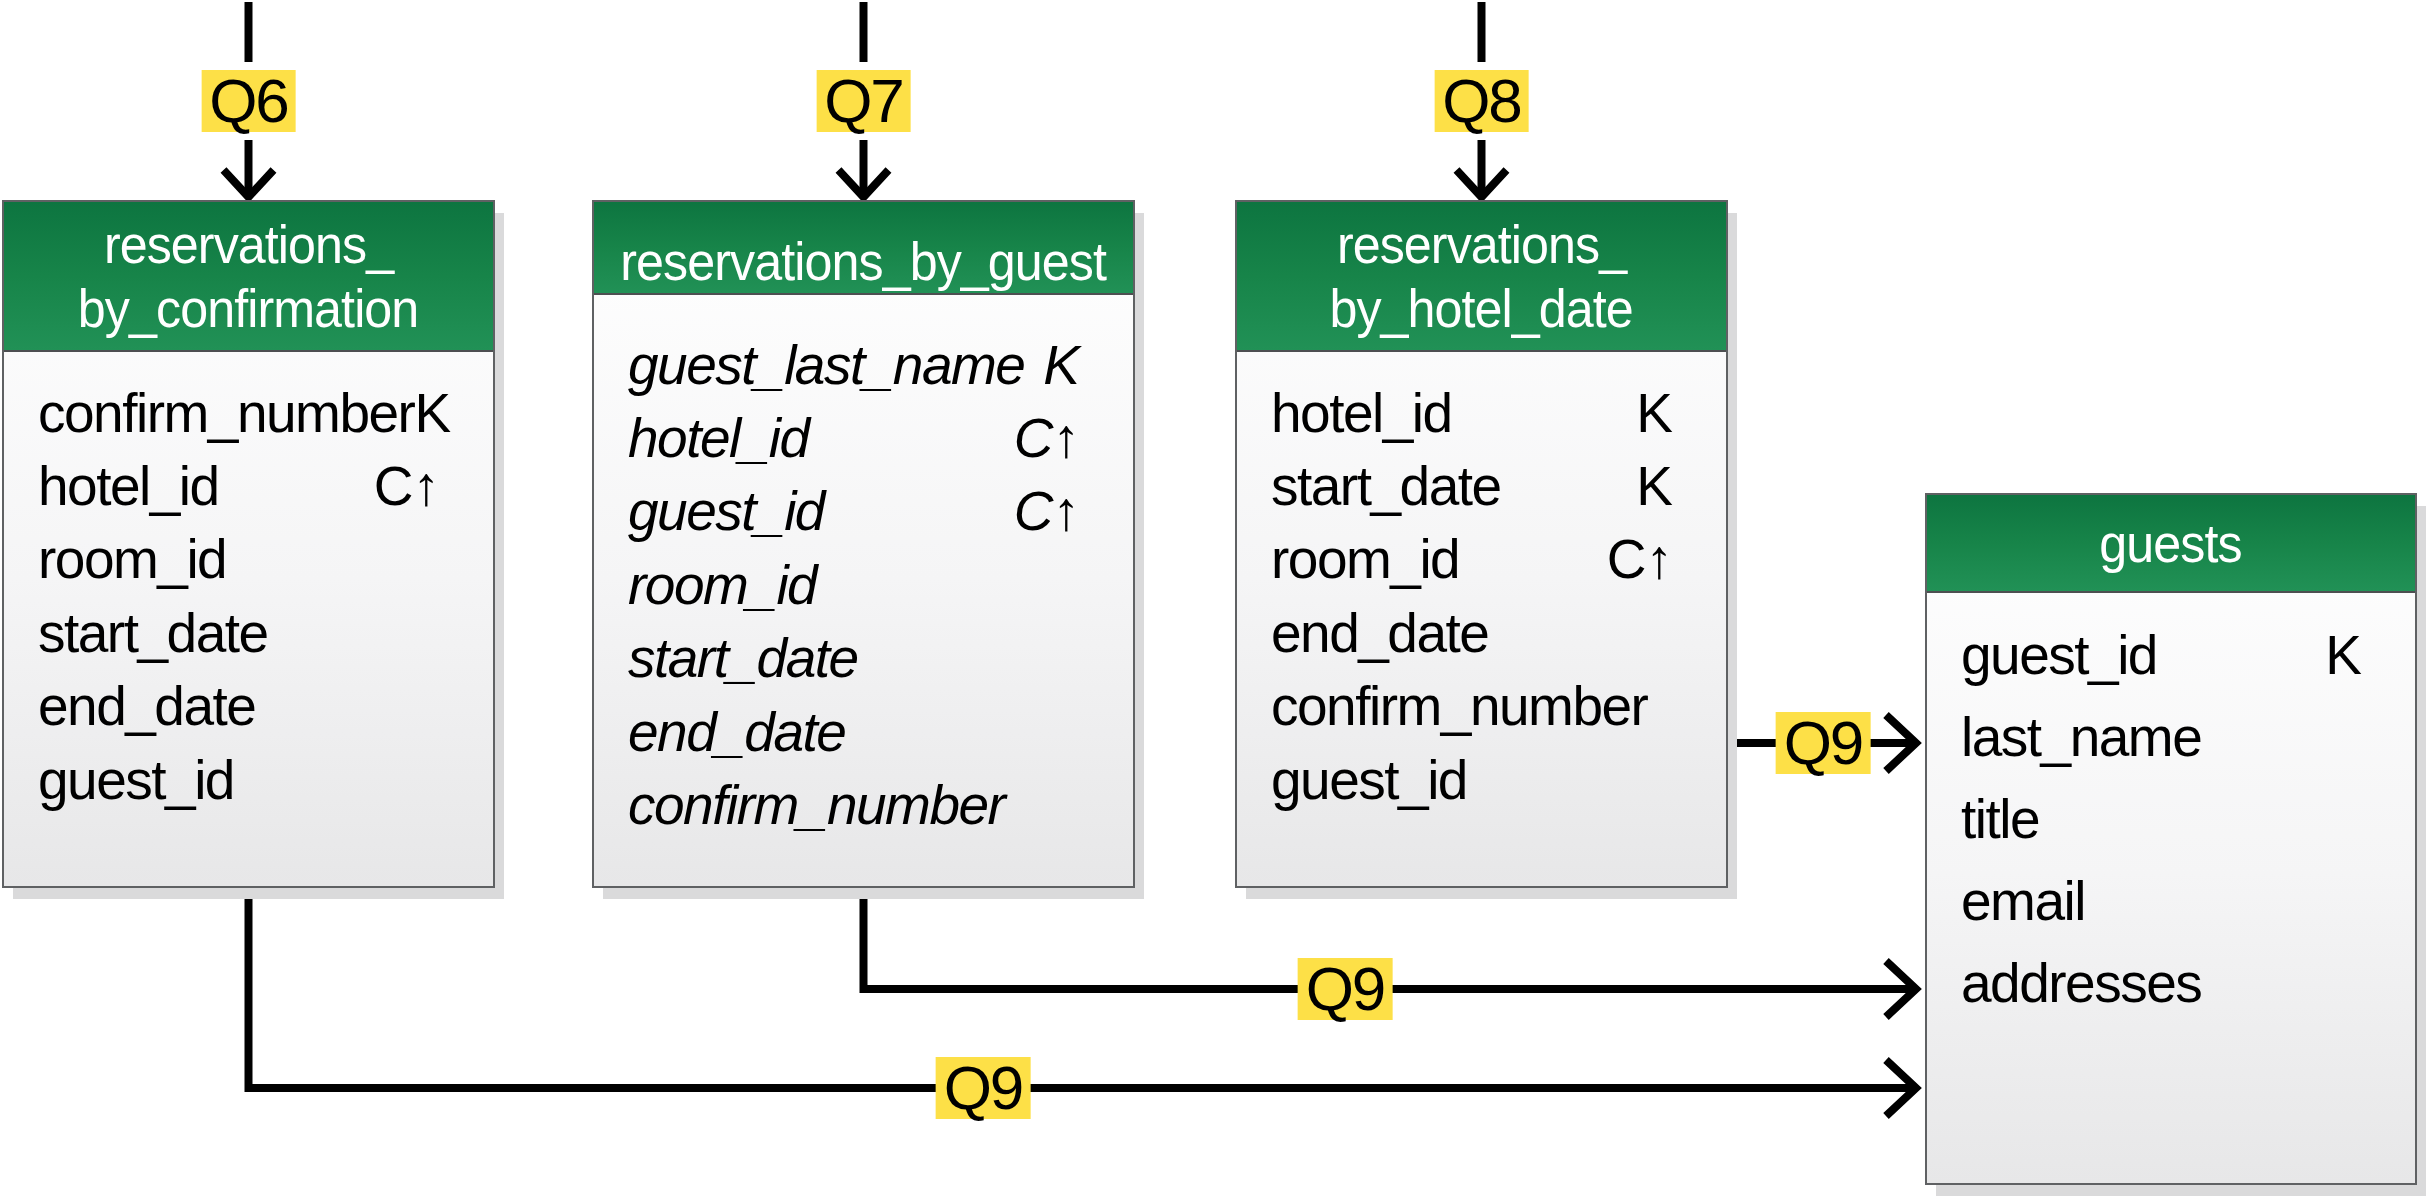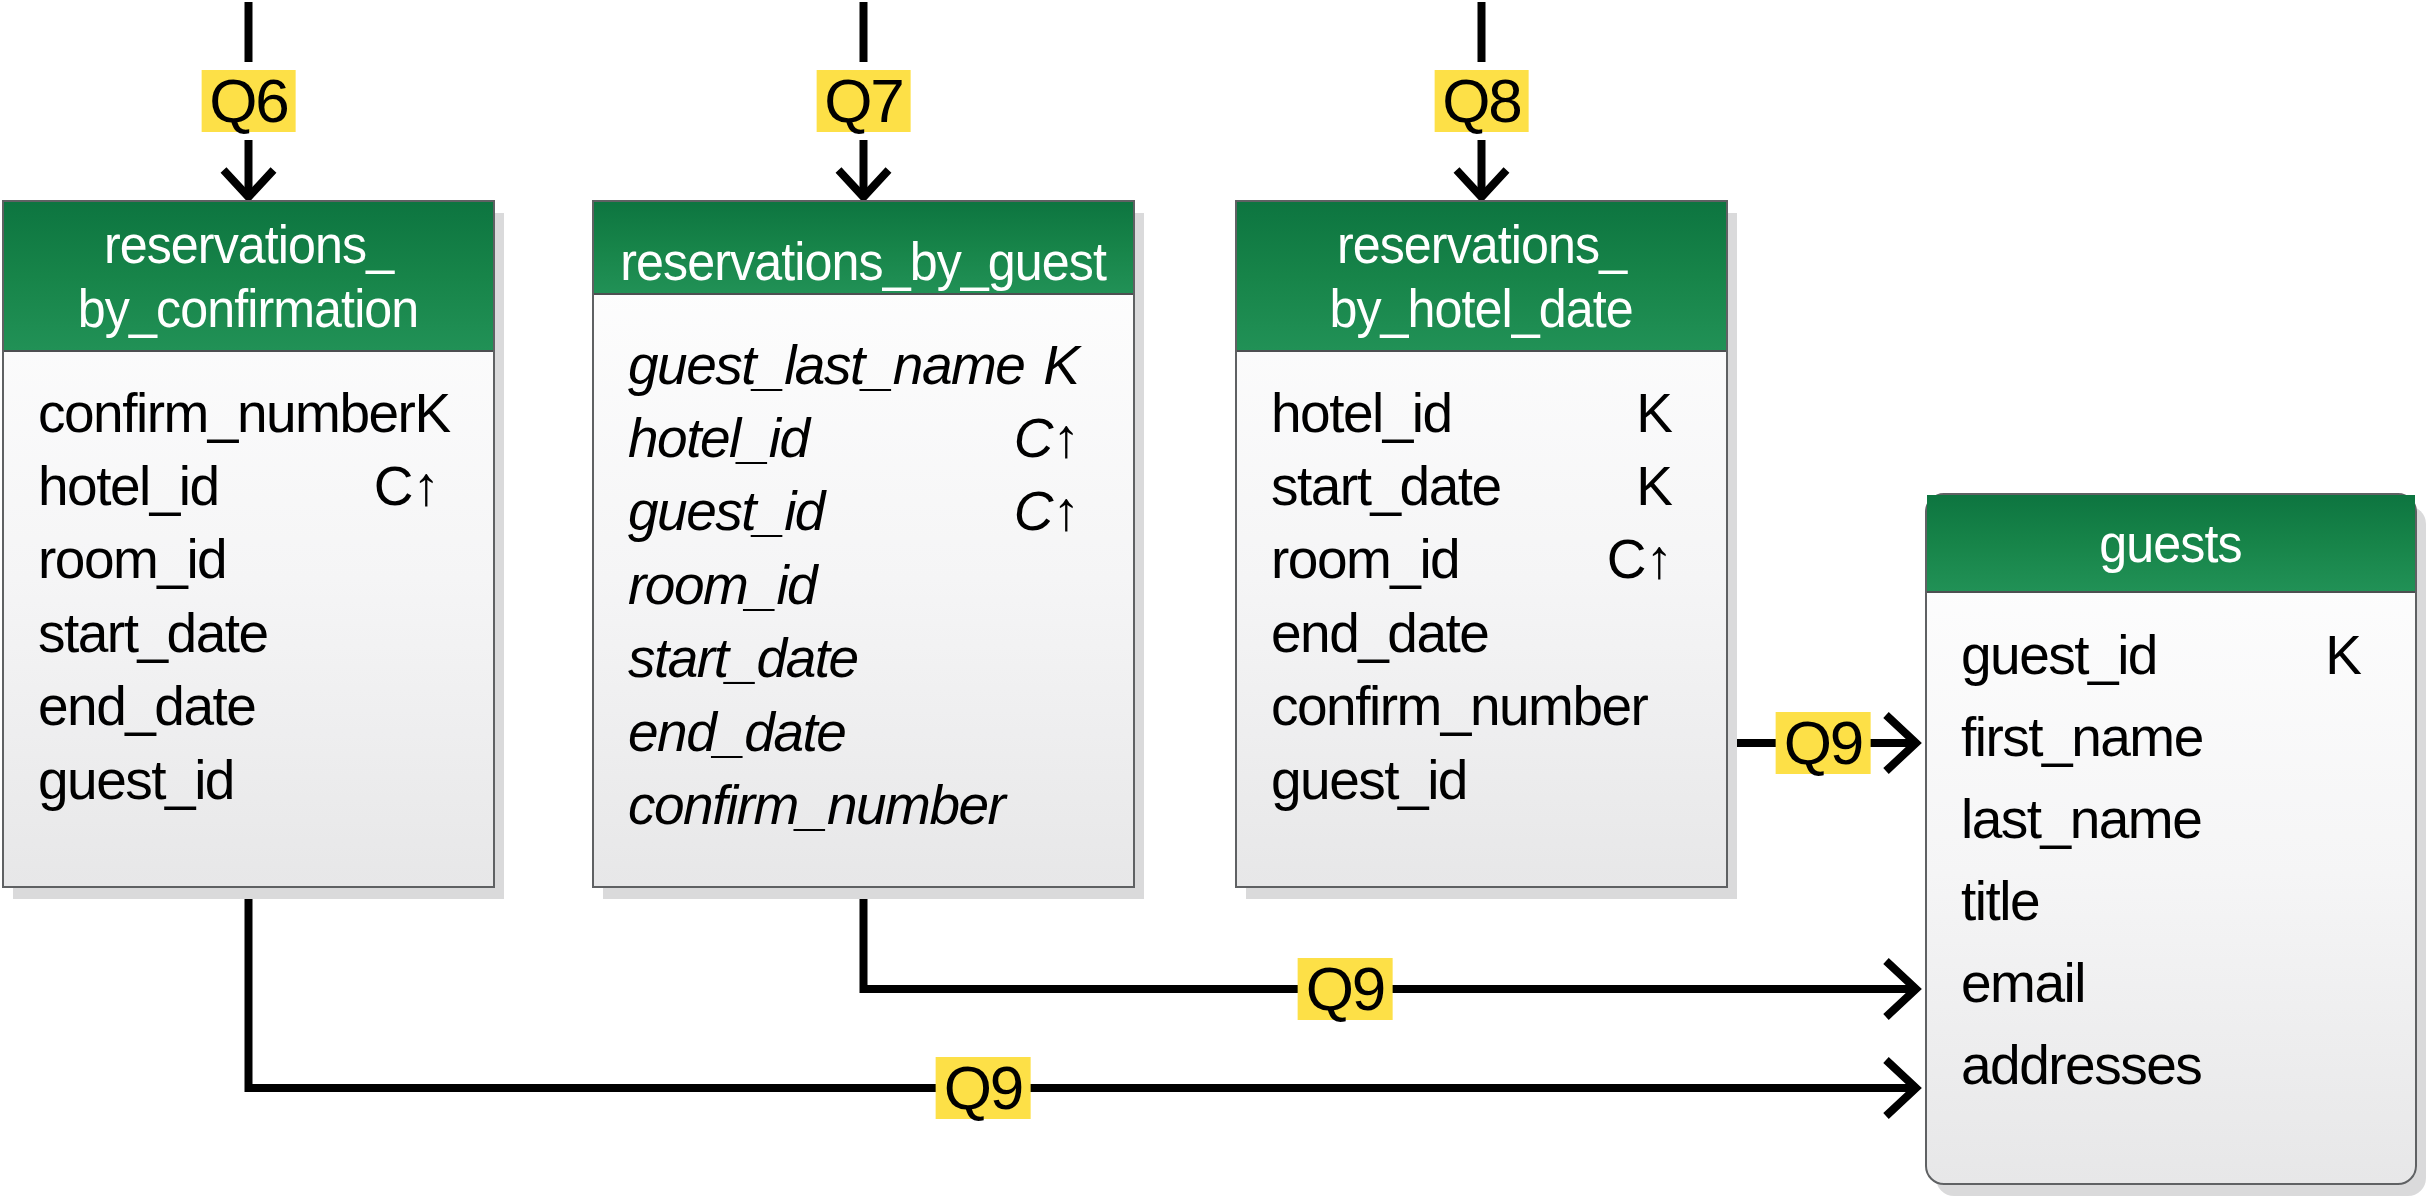--- a/index.html
+++ b/index.html
@@ -41,21 +41,21 @@
   #t-confirmation .tbody{padding-top:24px;}
 
   #t-guest{left:592px;top:200px;width:543px;height:688px;}
   #t-guest .thead{height:93px;justify-content:flex-end;}
   #t-guest .tbody{padding-top:33px;font-style:italic;}
 
   #t-hoteldate{left:1235px;top:200px;width:493px;height:688px;}
   #t-hoteldate .thead{height:150px;}
   #t-hoteldate .tbody{padding-top:24px;}
 
-  #t-guests{left:1925px;top:493px;width:492px;height:692px;border-radius:19px;}
+  #t-guests{left:1925px;top:493px;width:492px;height:692px;}
   #t-guests .thead{height:98px;}
   #t-guests .tbody{padding-top:21px;}
 
   .qlabel{
     position:absolute;transform:translate(-50%,-50%);
     background:#fde047;padding:0 8px;
     font-size:62px;letter-spacing:-2px;line-height:62px;
   }
 </style>
 </head>
@@ -204,24 +204,20 @@
 
   <div class="table" id="t-guests">
     <div class="thead">
       <span>guests</span>
       <span></span>
     </div>
     <div class="tbody h82">
       <div class="trow">
         <span class="fname">guest_id</span>
         <span class="ann">K</span>
-      </div>
-      <div class="trow">
-        <span class="fname">first_name</span>
-        <span class="ann"></span>
       </div>
       <div class="trow">
         <span class="fname">last_name</span>
         <span class="ann"></span>
       </div>
       <div class="trow">
         <span class="fname">title</span>
         <span class="ann"></span>
       </div>
       <div class="trow">

